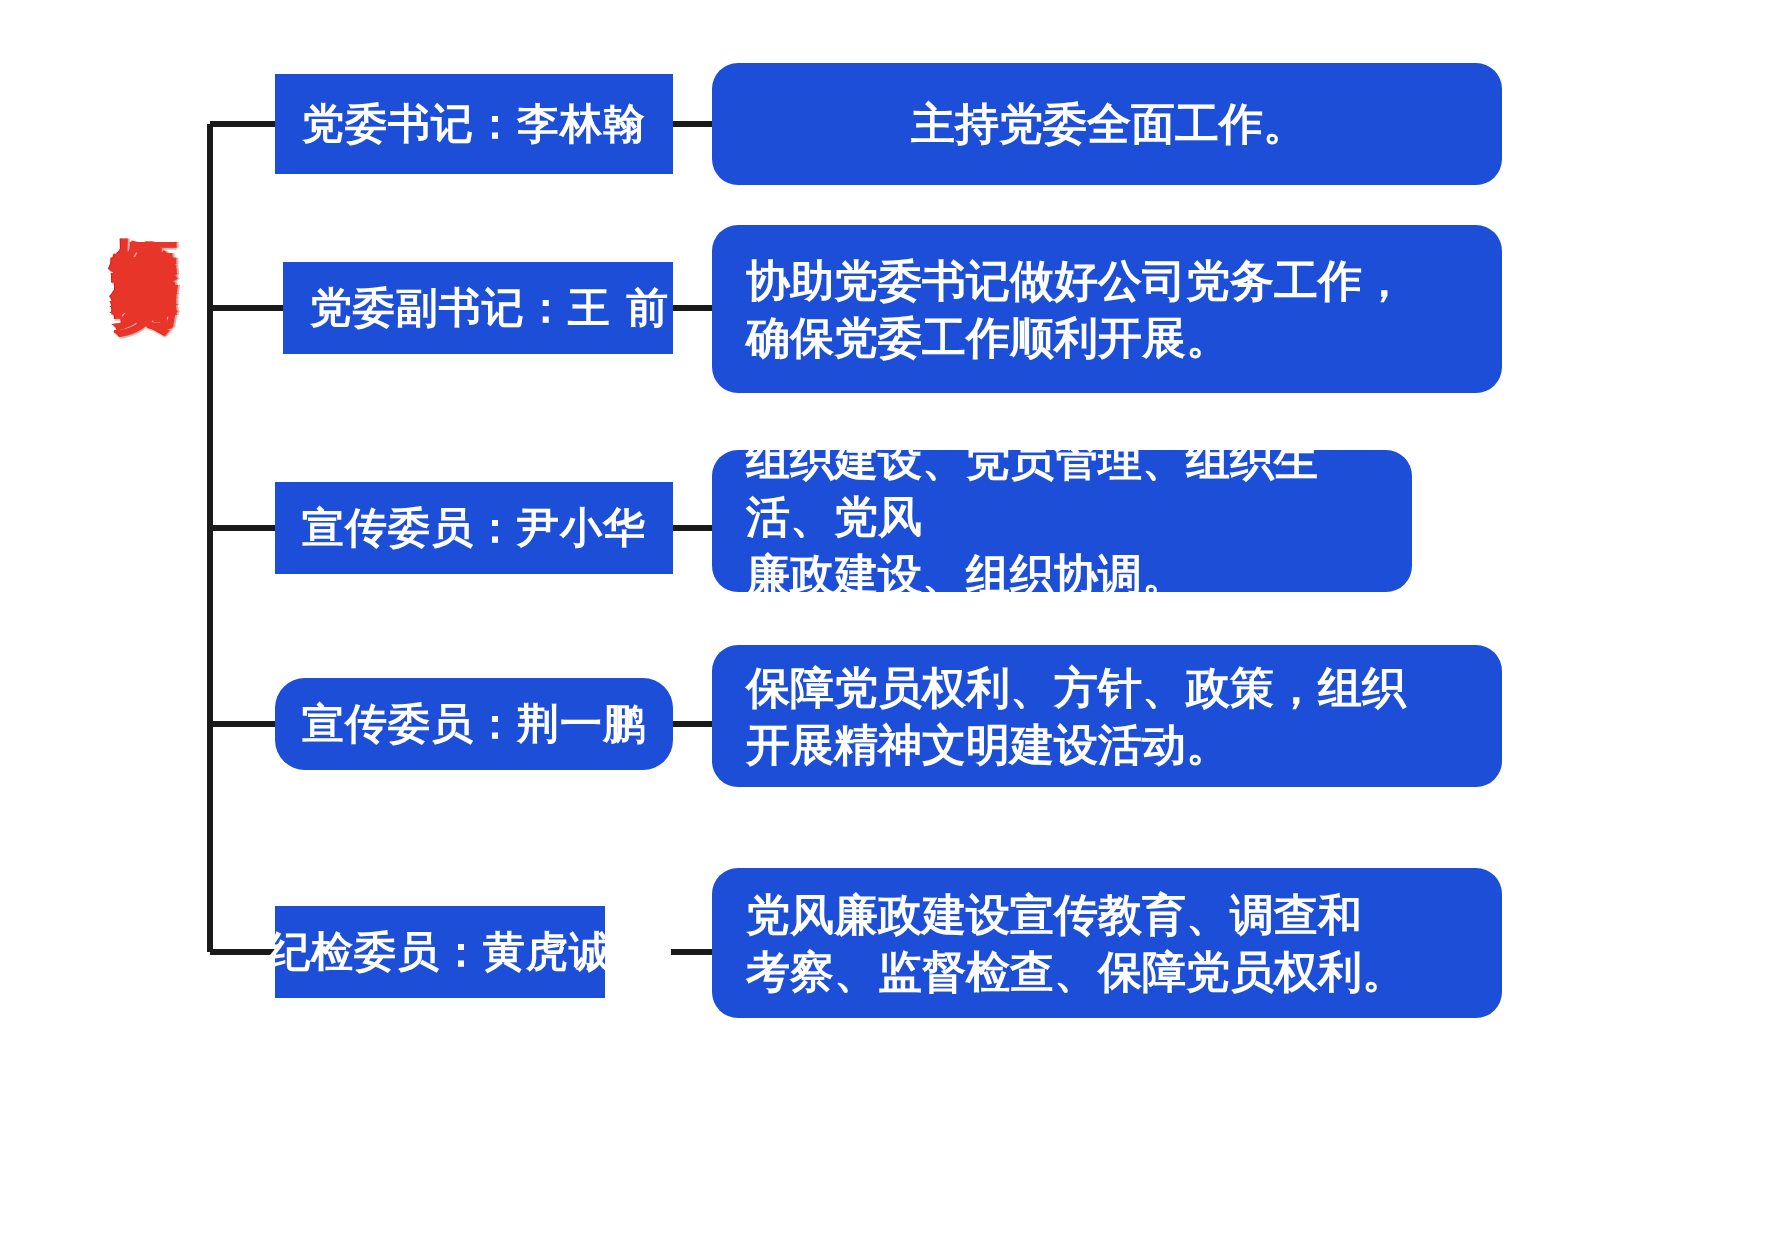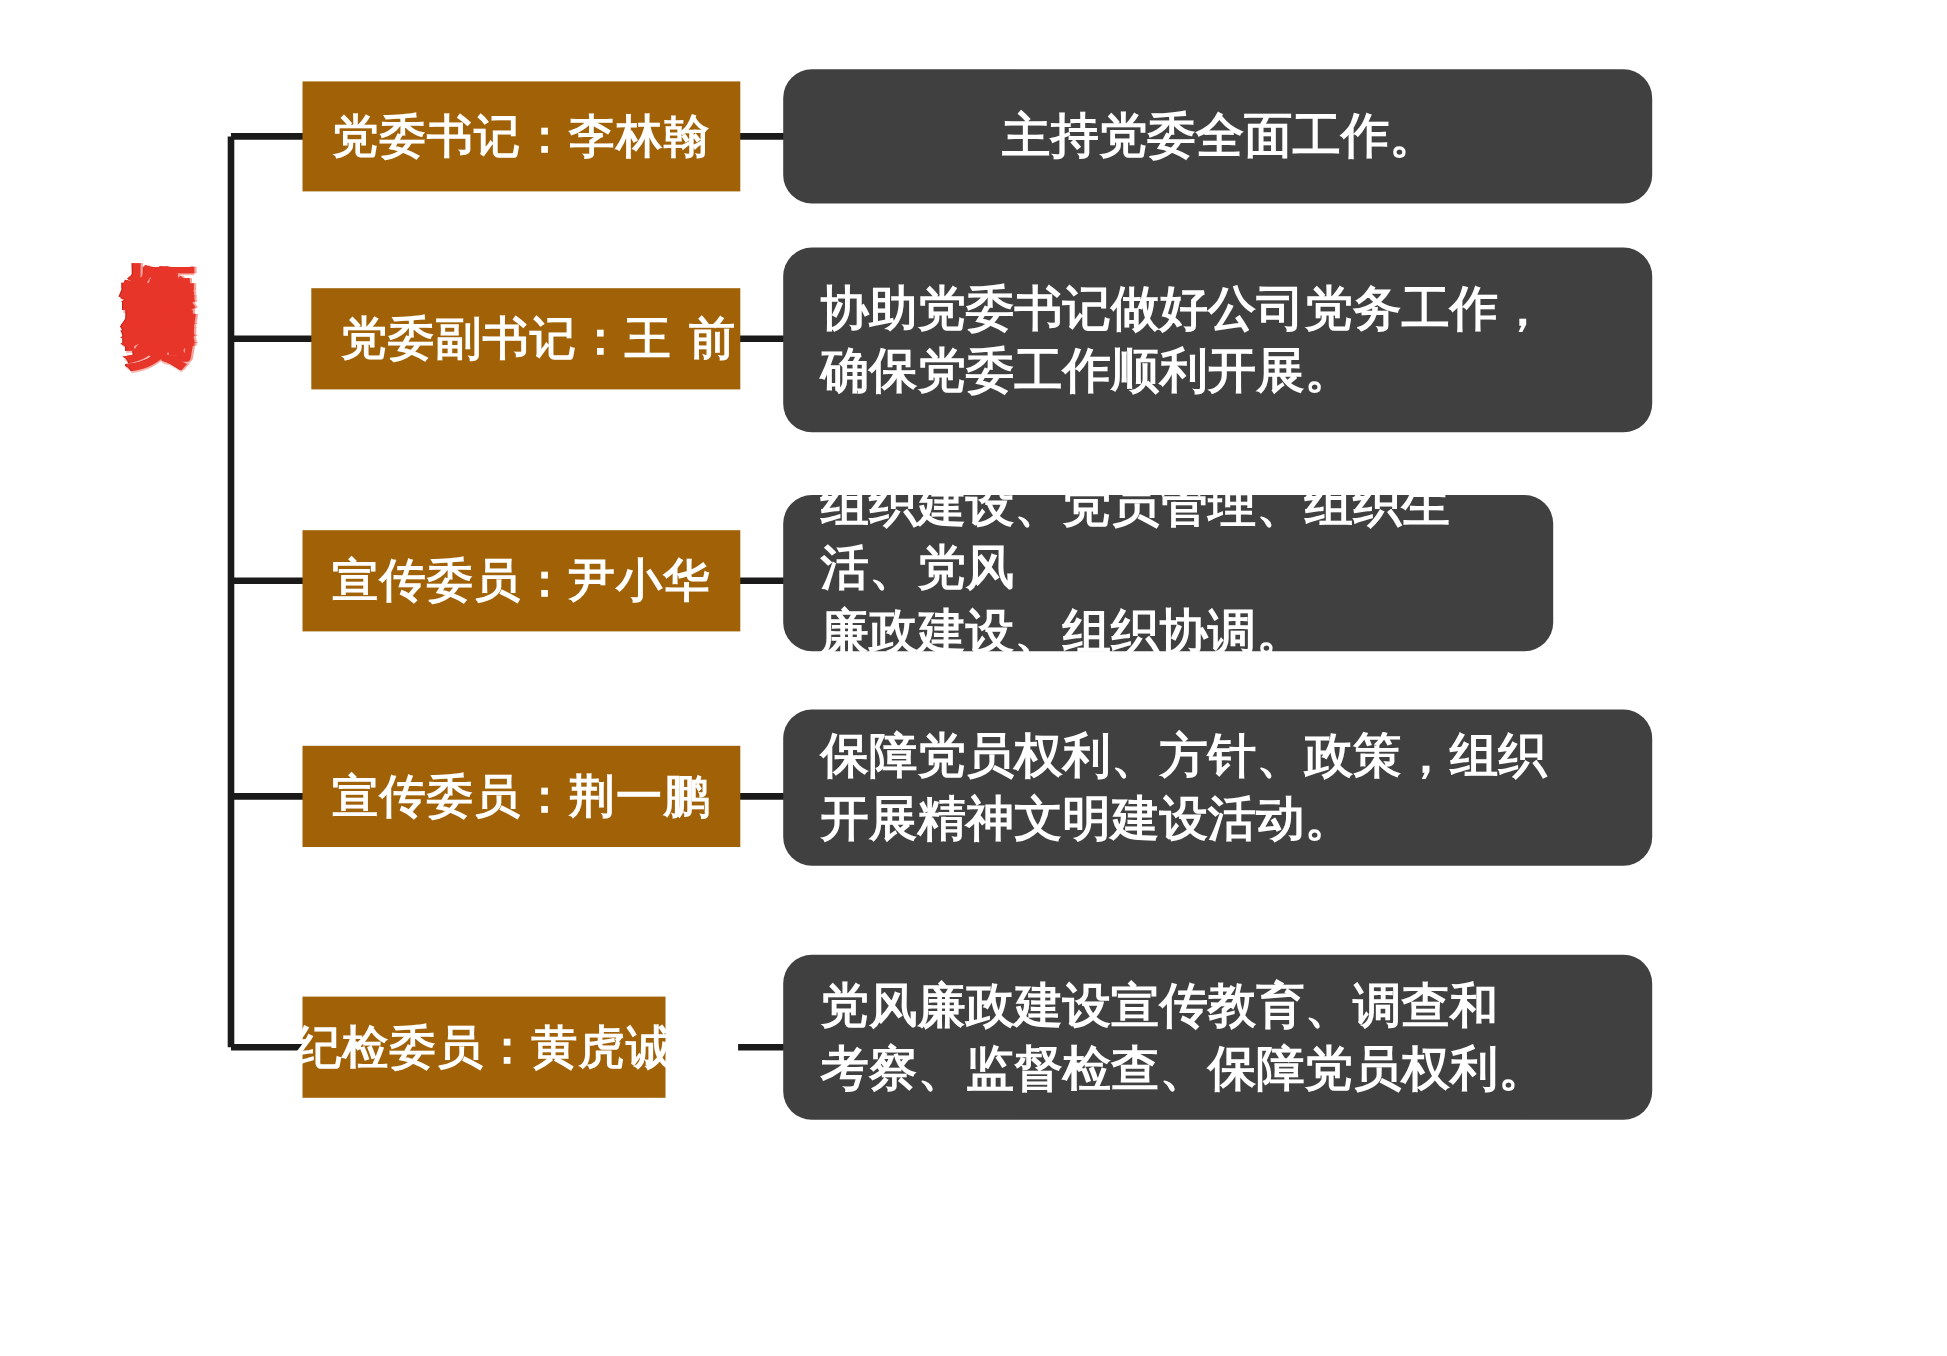--- a/index.html
+++ b/index.html
@@ -60,38 +60,38 @@
   .row {
     position: absolute;
     left: 0;
     width: 1770px;
     display: flex;
     align-items: center;
   }
 
   .role-box {
     position: absolute;
-    background: #a16207;
+    background: #1d4ed8;
     color: #ffffff;
     font-family: "DejaVu Sans", "Liberation Sans", sans-serif;
     font-weight: bold;
     font-size: 42px;
     letter-spacing: 1px;
     display: flex;
     align-items: center;
     justify-content: center;
     text-align: center;
     white-space: nowrap;
     box-sizing: border-box;
     padding: 0 14px;
   }
 
   .desc-box {
     position: absolute;
-    background: #404040;
+    background: #1d4ed8;
     color: #ffffff;
     font-family: "DejaVu Sans", "Liberation Sans", sans-serif;
     font-weight: bold;
     font-size: 44px;
     line-height: 1.30;
     letter-spacing: 0px;
     border-radius: 26px;
     box-sizing: border-box;
     display: flex;
     align-items: center;
@@ -107,21 +107,21 @@
   
   #row-1 .role-box { left: 275px; top: 74px;  width: 398px; height: 100px; }
   #row-1 .desc-box { left: 712px; top: 63px;  width: 790px; height: 122px; }
 
   #row-2 .role-box { left: 283px; top: 262px; width: 390px; height: 92px; padding-left: 37px;  }
   #row-2 .desc-box { left: 712px; top: 225px; width: 790px; height: 168px; }
 
   #row-3 .role-box { left: 275px; top: 482px; width: 398px; height: 92px;  }
   #row-3 .desc-box { left: 712px; top: 450px; width: 700px; height: 142px; font-family: Liberation Mono, monospace; }
 
-  #row-4 .role-box { left: 275px; top: 678px; width: 398px; height: 92px;  }
+  #row-4 .role-box { left: 275px; top: 678px; width: 398px; height: 92px; border-radius: 30px;  }
   #row-4 .desc-box { left: 712px; top: 645px; width: 790px; height: 142px; }
 
   #row-5 .role-box { left: 275px; top: 906px; width: 330px; height: 92px;  }
   #row-5 .desc-box { left: 712px; top: 868px; width: 790px; height: 150px; }
 </style>
 </head>
 <body>
 
 <div id="org-chart">
 

